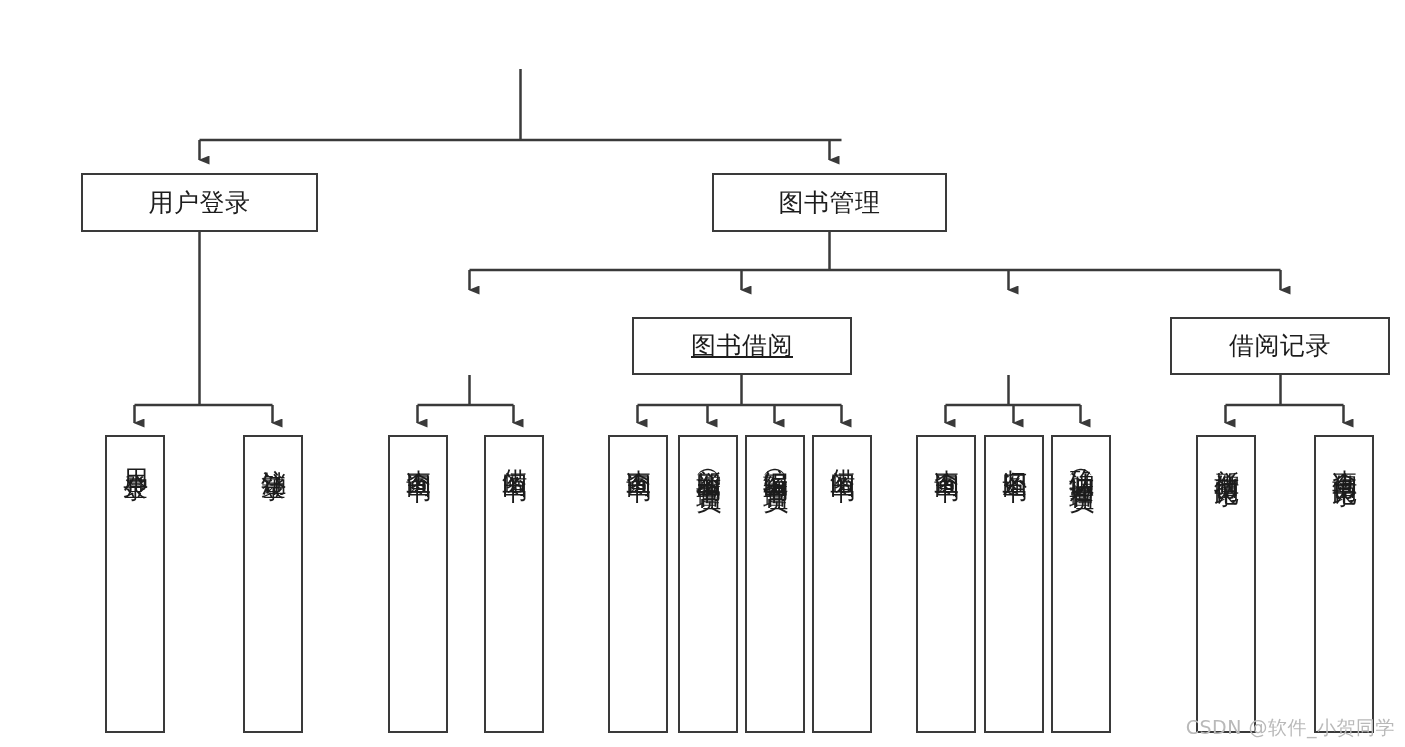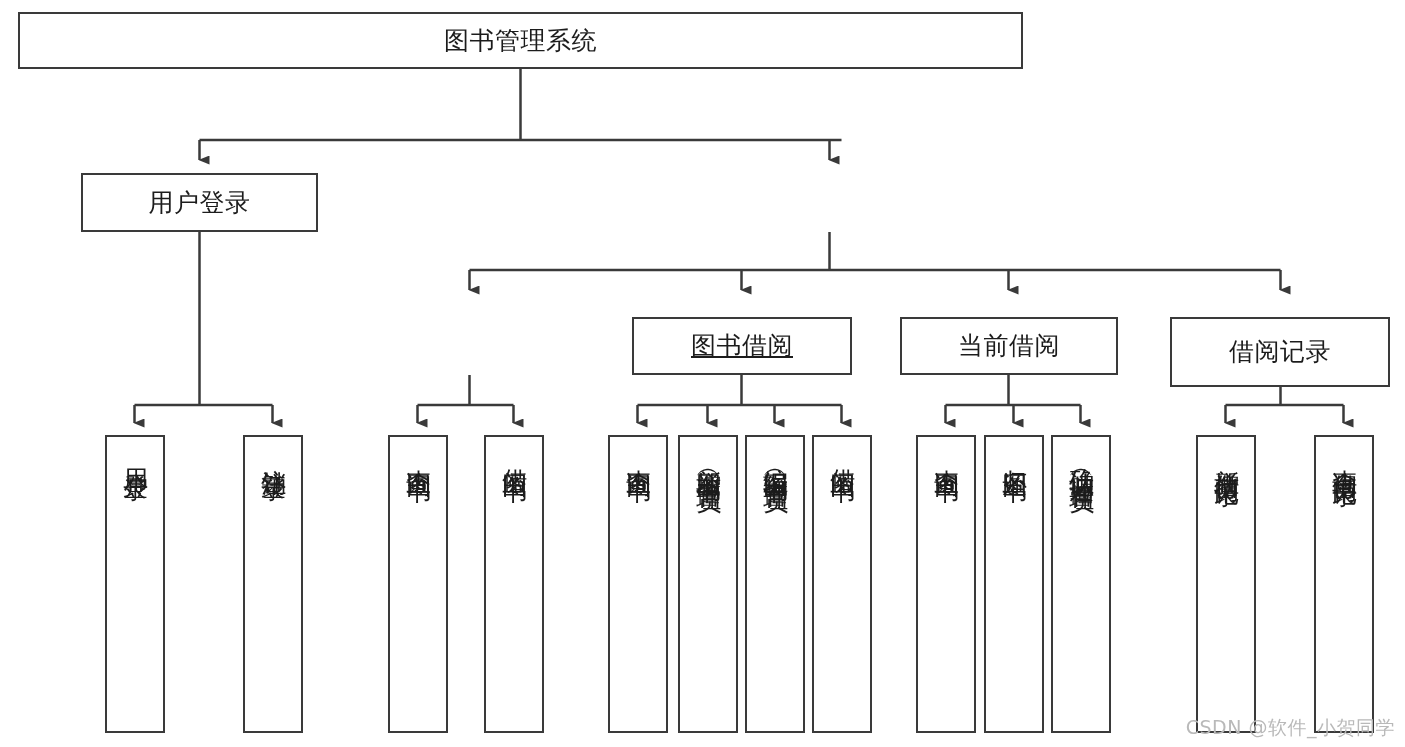--- a/index.html
+++ b/index.html
@@ -125,35 +125,32 @@
       <path d="M 1013.5,405 L 1013.5,423" marker-end="url(#arrowhead)"></path>
       <path d="M 1080.5,405 L 1080.5,423" marker-end="url(#arrowhead)"></path>
 
       <path d="M 1280.5,375 L 1280.5,405"></path>
       <path d="M 1225.5,405 L 1343.5,405"></path>
       <path d="M 1225.5,405 L 1225.5,423" marker-end="url(#arrowhead)"></path>
       <path d="M 1343.5,405 L 1343.5,423" marker-end="url(#arrowhead)"></path>
     </g>
   </svg>
 
-  <div class="node root horiz" style="left:18px; top:12px; width:1005px; height:57px;">
-    <span class="label">图书管理系统</span>
-  </div>
 
   <div class="node horiz" style="left:81px; top:173px; width:237px; height:59px;">
     <span class="label">用户登录</span>
+  </div>
+  <div class="node horiz" style="left:712px; top:173px; width:235px; height:59px;">
+    <span class="label">图书管理</span>
   </div>
 
   <div class="node horiz" style="left:632px; top:317px; width:220px; height:58px;text-decoration:underline;">
     <span class="label">图书借阅</span>
   </div>
-  <div class="node horiz" style="left:900px; top:317px; width:218px; height:58px;">
-    <span class="label">当前借阅</span>
-  </div>
-  <div class="node horiz" style="left:1170px; top:317px; width:220px; height:70px;">
+  <div class="node horiz" style="left:1170px; top:317px; width:220px; height:58px;">
     <span class="label">借阅记录</span>
   </div>
 
   <div class="node vert" style="left:105px; top:435px; width:60px; height:298px;">
     <span class="label">用户登录</span>
   </div>
   <div class="node vert" style="left:243px; top:435px; width:60px; height:298px;">
     <span class="label">注销登录</span>
   </div>
 

